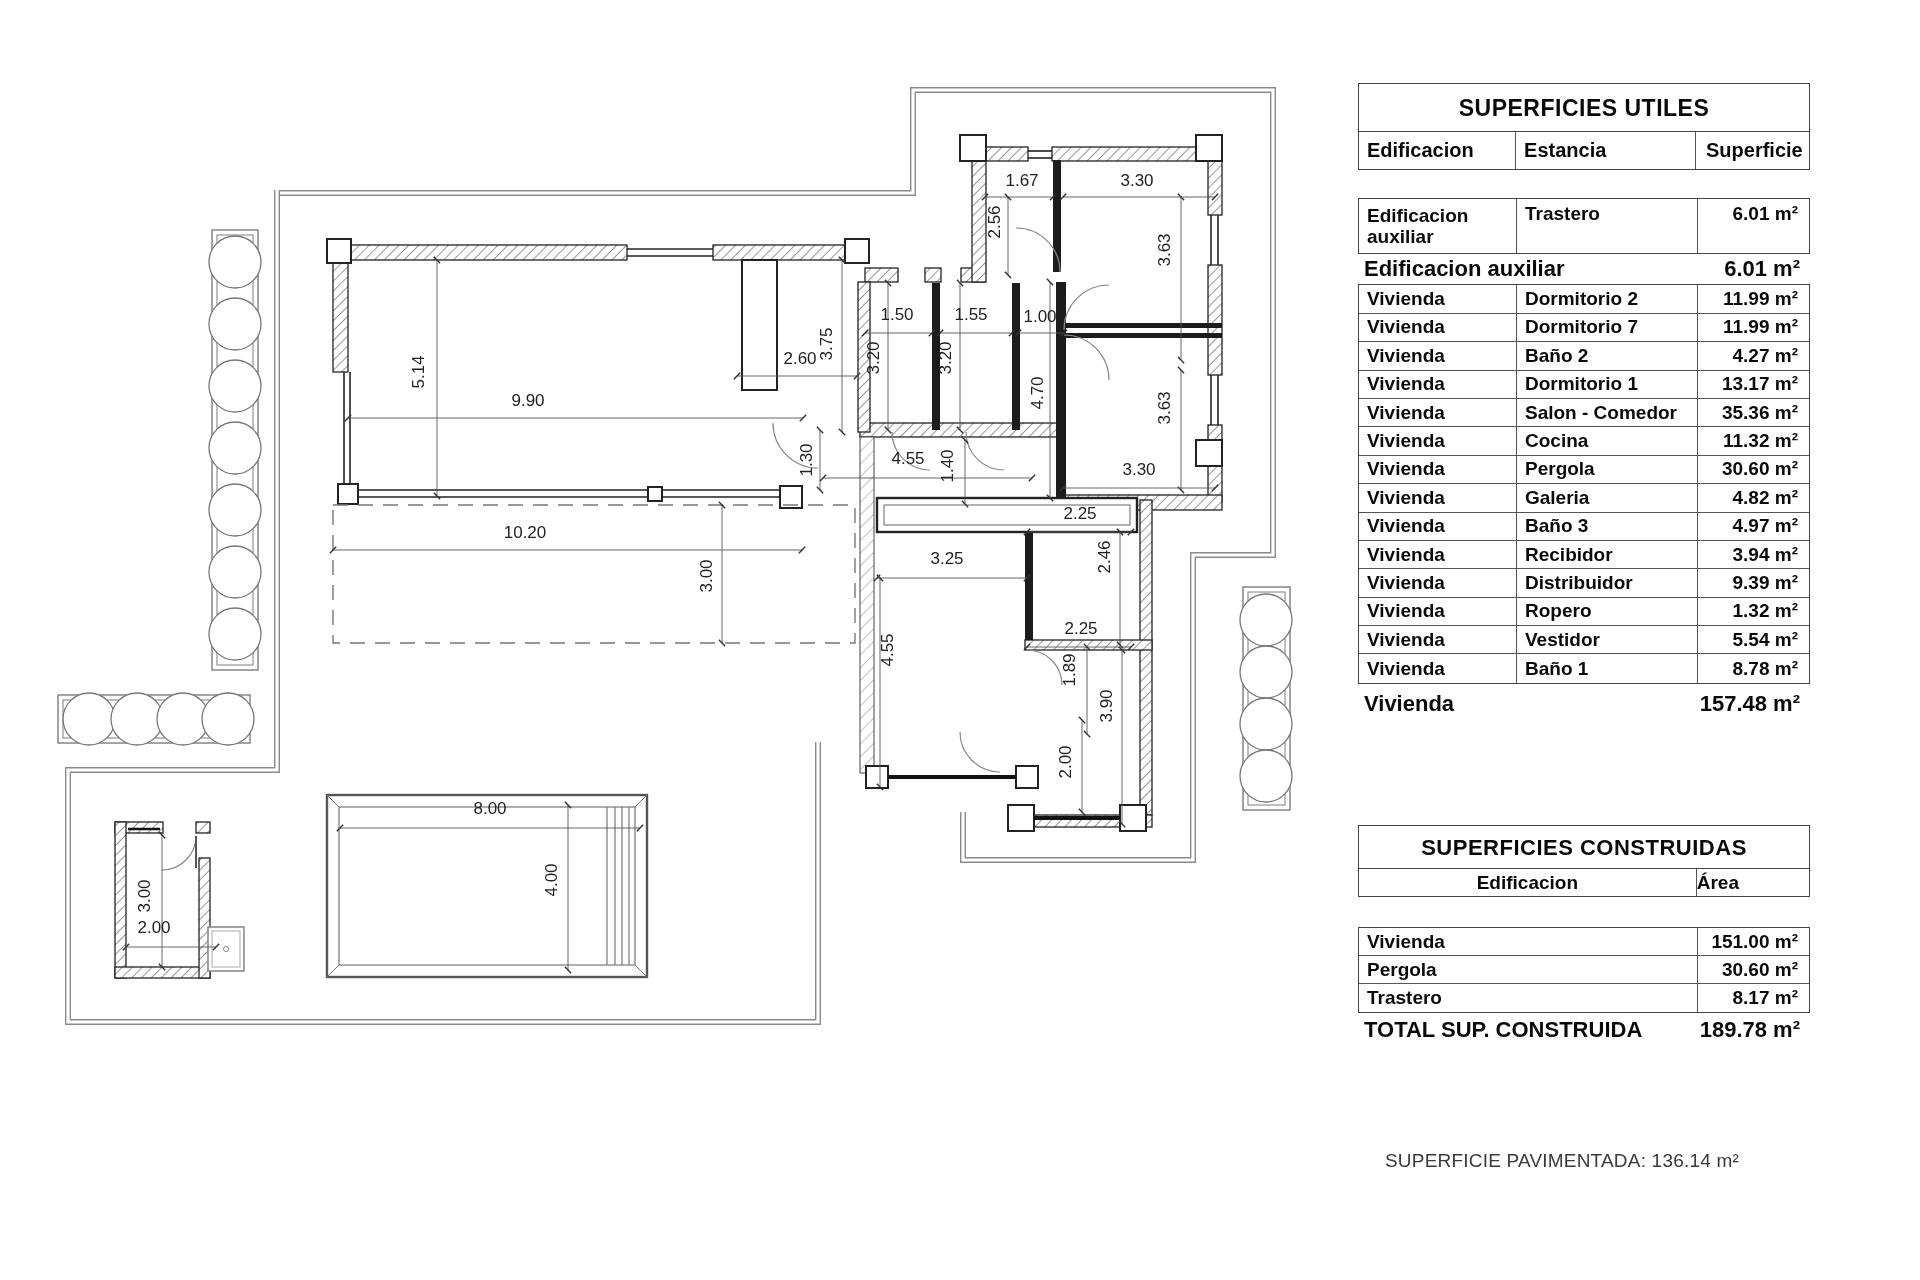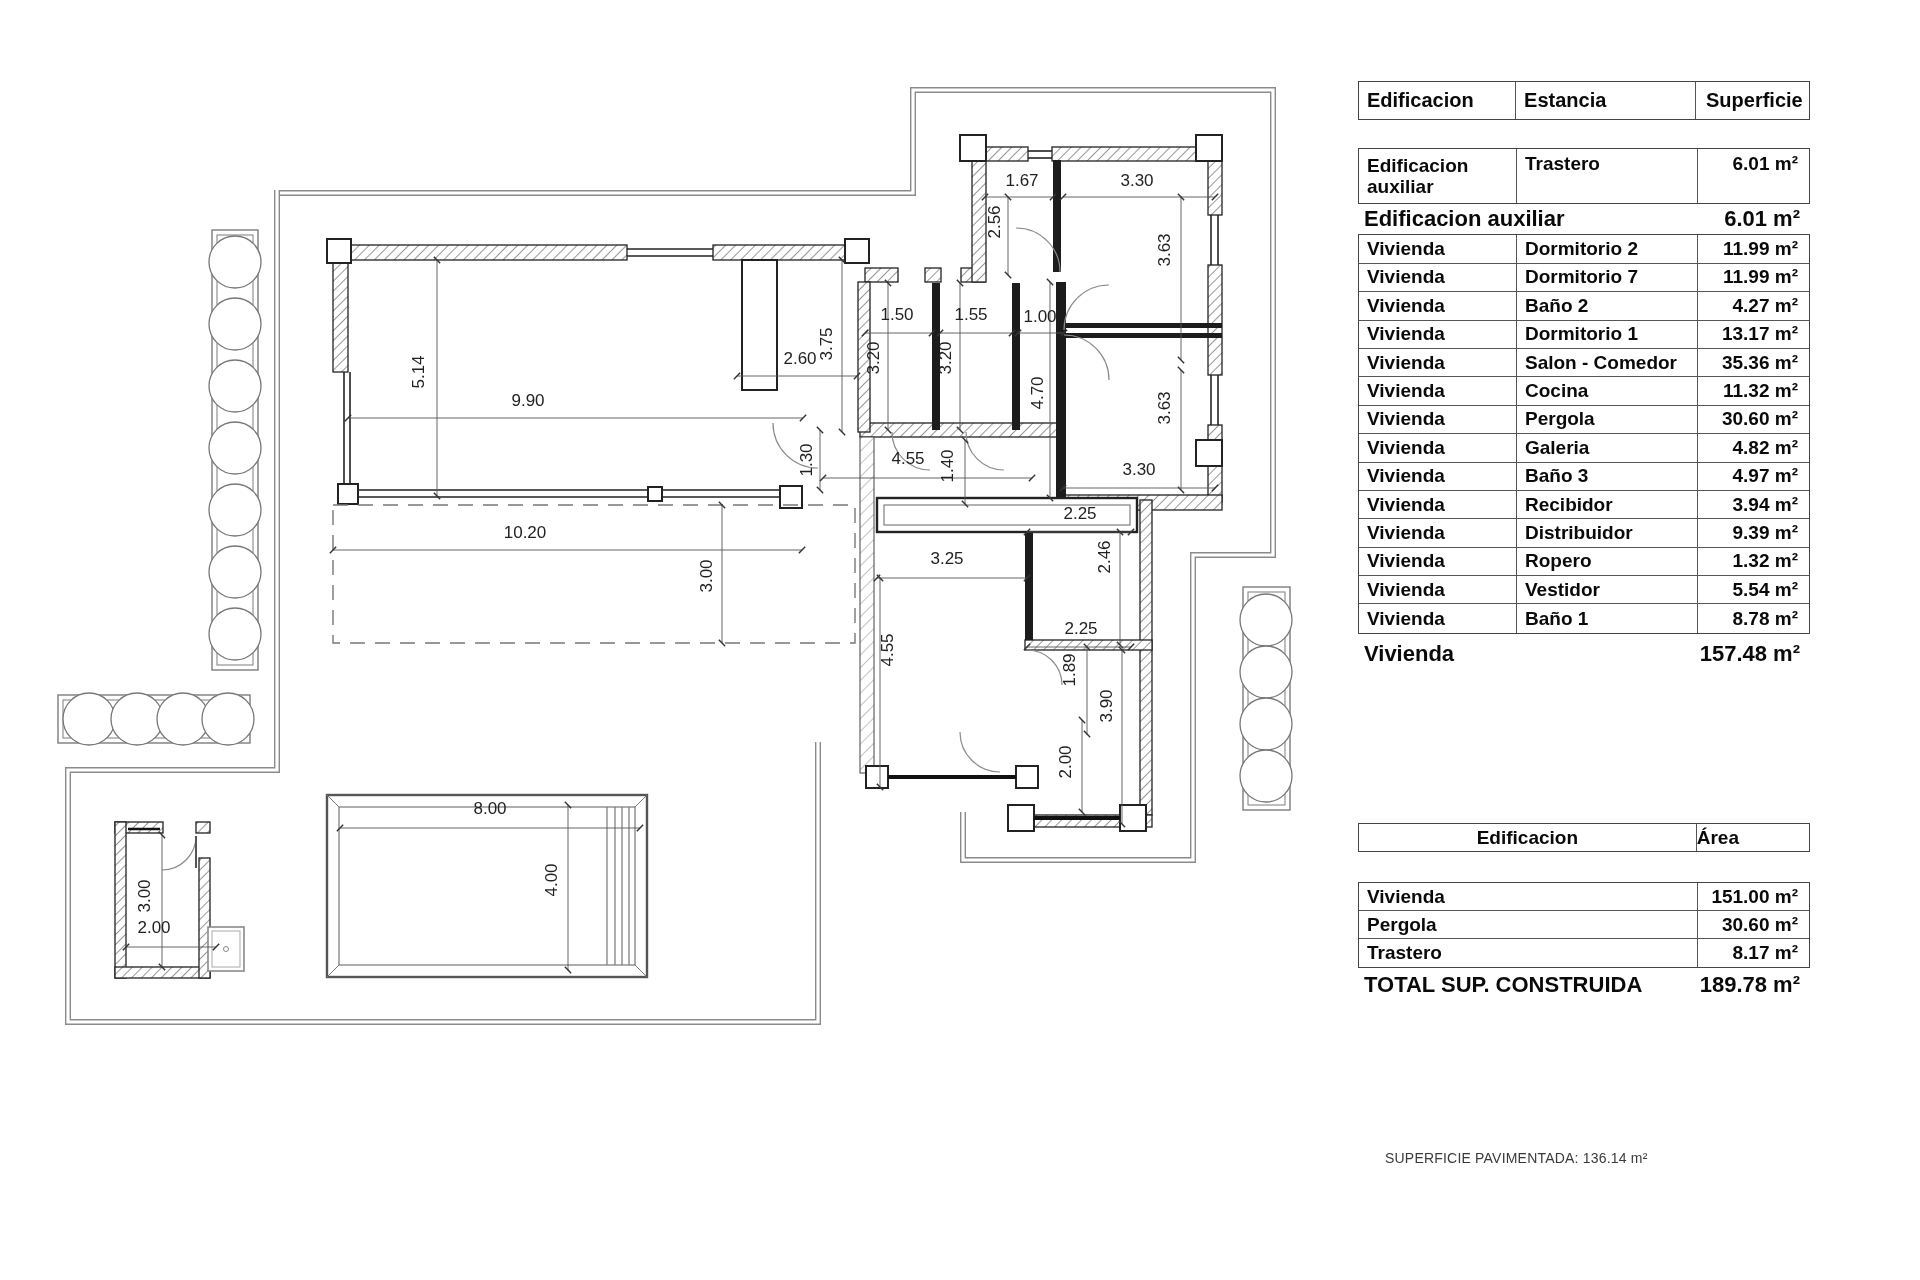--- a/index.html
+++ b/index.html
@@ -16,21 +16,21 @@
   .rows-box{border:1.6px solid #444;box-sizing:border-box;}
   .t-row{display:flex;align-items:center;font-weight:bold;font-size:19px;
     border-bottom:1.4px solid #555;box-sizing:border-box;}
   .t-row:last-child{border-bottom:none;}
   .t-row .c1{padding-left:8px;}
   .c1,.c2{box-sizing:border-box;}
   .c3{text-align:right;padding-right:10px;box-sizing:border-box;}
   .sub-row{display:flex;align-items:center;font-weight:bold;font-size:22px;}
   .sub-row .c1{padding-left:6px;}
   .divline{border-right:1.4px solid #555;height:100%;display:flex;align-items:center;}
-  .footer-note{position:absolute;font-size:14px;color:#3a3a3a;letter-spacing:0.2px;}
+  .footer-note{position:absolute;font-size:19px;color:#3a3a3a;letter-spacing:0.2px;}
 </style>
 </head>
 <body>
 
 <div id="stage">
 
 <svg id="plan-svg" width="1920" height="1280" viewBox="0 0 1920 1280">
   <defs>
     <pattern id="hatch" width="7" height="7" patternTransform="rotate(45)" patternUnits="userSpaceOnUse">
       <rect width="7" height="7" fill="#fff"></rect>
@@ -263,20 +263,21 @@
         <text x="1112" y="706" text-anchor="middle" transform="rotate(-90 1112 706)">3.90</text>
         <text x="1071" y="762" text-anchor="middle" transform="rotate(-90 1071 762)">2.00</text>
         <text x="490" y="814" text-anchor="middle">8.00</text>
         <text x="557" y="880" text-anchor="middle" transform="rotate(-90 557 880)">4.00</text>
         <text x="150" y="896" text-anchor="middle" transform="rotate(-90 150 896)">3.00</text>
         <text x="154" y="933" text-anchor="middle">2.00</text>
       </g>
 </svg>
 
 <div class="tbl" style="left:1358px;top:83px;width:452px;">
+  <div class="box t-title" style="height:50px;">SUPERFICIES UTILES</div>
   <div class="box t-cols" style="height:39px;margin-top:-1.6px;">
     <div class="c1 divline" style="width:158px;">Edificacion</div>
     <div class="c2 divline" style="width:181px;padding-left:8px;">Estancia</div>
     <div class="c3" style="width:113px;text-align:left;padding-left:10px;">Superficie</div>
   </div>
 
   <div class="rows-box" style="margin-top:28px;">
     <div class="t-row" style="height:54px;">
       <div class="c1 divline" style="width:158px;white-space:pre-line;line-height:1.15;" id="u-first-c1">Edificacion
 auxiliar</div>
@@ -363,20 +364,21 @@
         </div>
       </div>
 
   <div class="sub-row" style="height:34px;margin-top:3px;">
     <div class="c1" style="width:339px;">Vivienda</div>
     <div class="c3" style="width:113px;">157.48 m²</div>
   </div>
 </div>
 
 <div class="tbl" style="left:1358px;top:825px;width:452px;">
+  <div class="box t-title" style="height:45px;font-size:22px;">SUPERFICIES CONSTRUIDAS</div>
   <div class="box t-cols" style="height:29px;margin-top:-1.6px;font-size:19px;">
     <div class="divline" style="width:339px;justify-content:center;display:flex;">Edificacion</div>
     <div style="width:113px;">Área</div>
   </div>
   <div class="rows-box" id="constr-rows" style="margin-top:30px;">
         <div class="t-row" style="height: 28px;">
           <div class="c1 divline" style="width:339px">Vivienda</div>
           <div class="c3" style="width:110px">151.00 m²</div>
         </div>
         <div class="t-row" style="height: 28px;">

